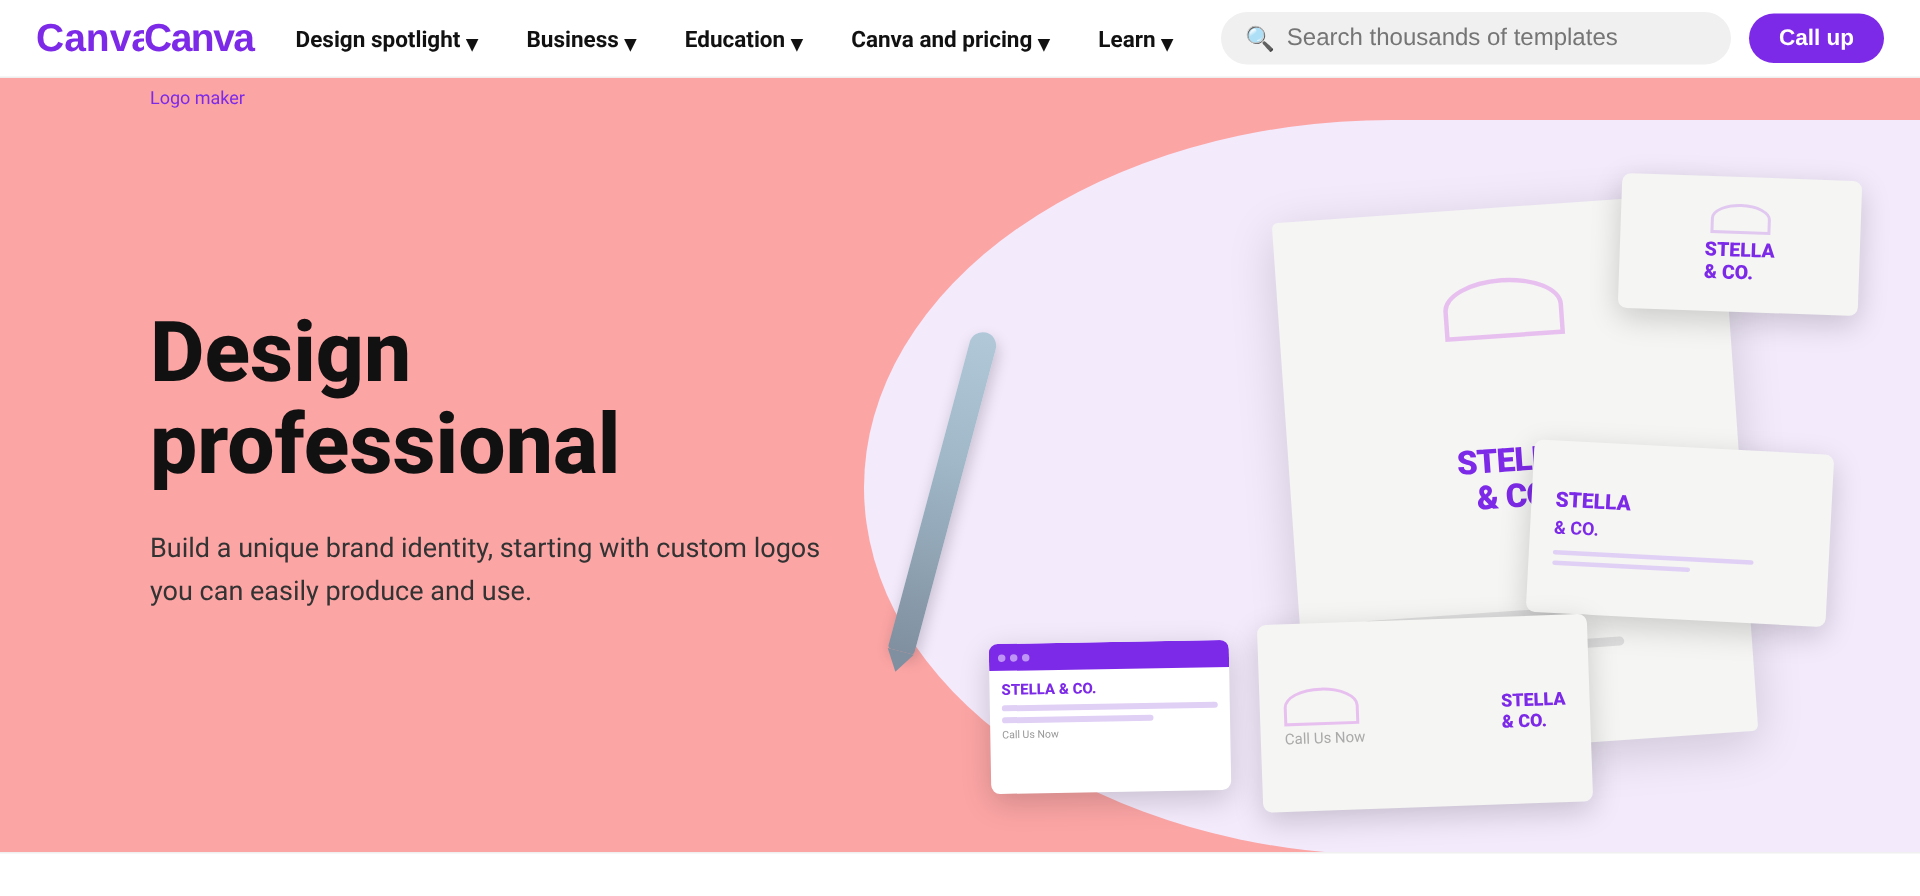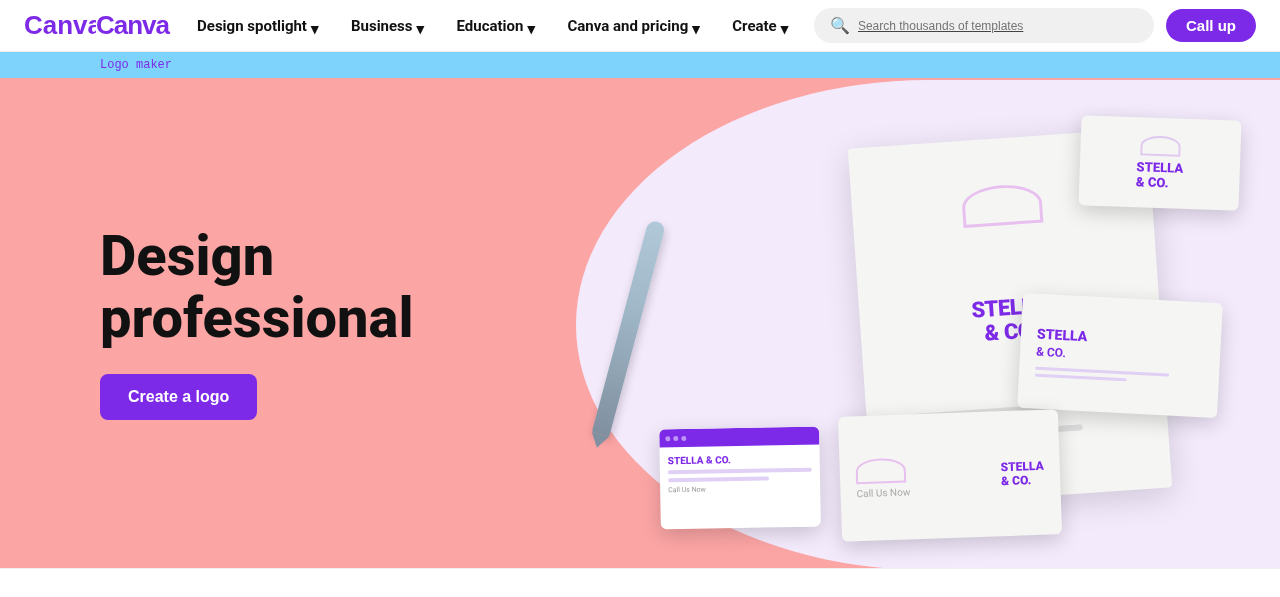--- a/index.html
+++ b/index.html
@@ -52,24 +52,23 @@
       border-radius: 24px;
       padding: 8px 16px;
       gap: 8px;
       width: 340px;
       margin-right: 12px;
     }
     .nav-search input {
       border: none;
       background: transparent;
       outline: none;
-      font-size: 12px;
+      font-size: 16px;
       color: #444;
       width: 100%;
-      text-decoration: underline;
     }
     .nav-auth {
       display: flex;
       align-items: center;
       gap: 8px;
     }
     .btn-login {
       padding: 8px 20px;
       border-radius: 24px;
       border: 1px solid #ccc;
@@ -349,22 +348,21 @@
       padding: 24px 0;
       display: flex;
       align-items: center;
       justify-content: center;
     }
 
     .breadcrumb {
       font-size: 12px;
       color: #666;
       padding: 6px 100px;
-      background: #7dd3fc;
-      font-family: Liberation Mono, monospace;
+      background: #fca5a5;
     }
     .breadcrumb a { color: #7d2ae8; text-decoration: none; }
   </style>
 </head>
 <body>
 
 <nav>
   <div class="nav-logo">
     <svg viewBox="0 0 72 28" fill="none" xmlns="http://www.w3.org/2000/svg">
       <text x="0" y="22" font-family="Arial Black, sans-serif" font-size="26" font-weight="900" fill="#7d2ae8">Canva</text>
@@ -385,21 +383,21 @@
     </div>
     <div class="nav-item">
       <span>Education</span>
       <span class="chevron">▾</span>
     </div>
     <div class="nav-item">
       <span>Canva and pricing</span>
       <span class="chevron">▾</span>
     </div>
     <div class="nav-item">
-      <span>Create</span>
+      <span>Learn</span>
       <span class="chevron">▾</span>
     </div>
   </div>
 
   <div class="nav-search">
     <span style="color:#888;font-size:16px;">🔍</span>
     <input type="text" placeholder="Search thousands of templates" style="">
   </div>
 
   <div class="nav-auth">
@@ -411,21 +409,21 @@
   <a href="#">Logo maker</a>
 </div>
 
 <section class="hero">
   <div class="hero-bg-curve"></div>
 
   <div class="hero-content">
     <h1 class="hero-title">
       <span>Design professional</span><br>
     </h1>
-    <button class="btn-create-logo">Create a logo</button>
+    <p class="hero-subtitle">Build a unique brand identity, starting with custom logos you can easily produce and use.</p>
   </div>
 
   <div class="hero-image">
     <div class="mockup-container">
 
       <div class="mockup-pen"></div>
 
       <div class="mockup-brochure">
         <div class="mockup-brochure-inner">
           <div>

